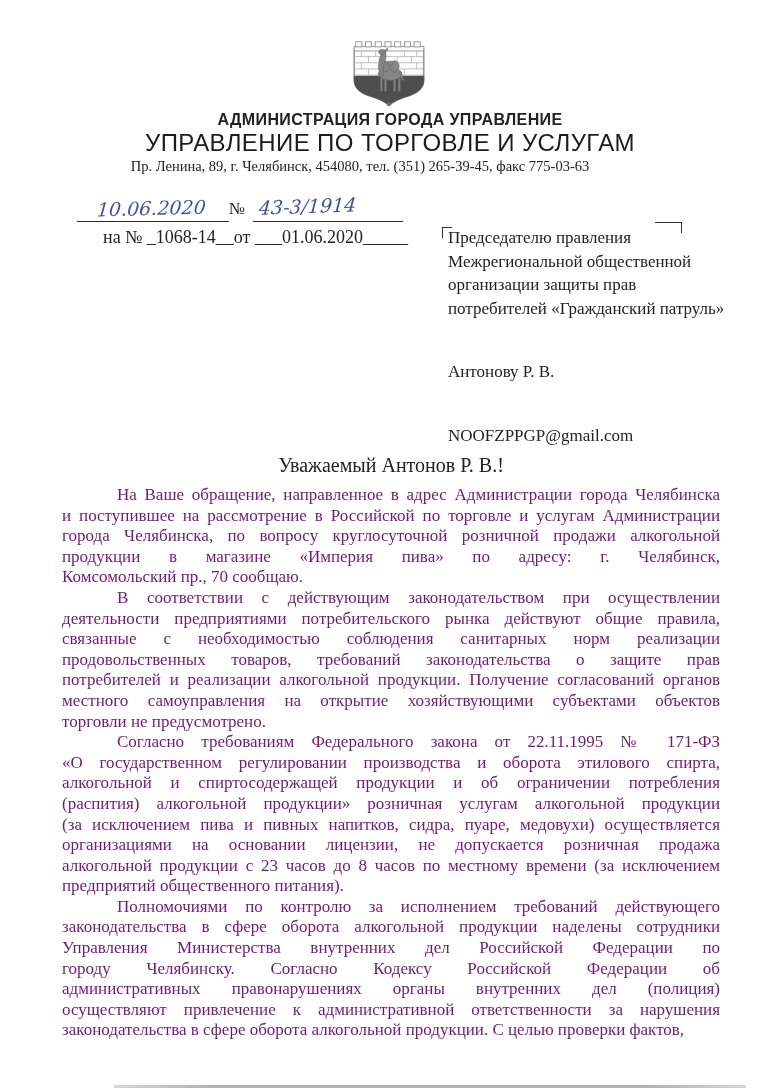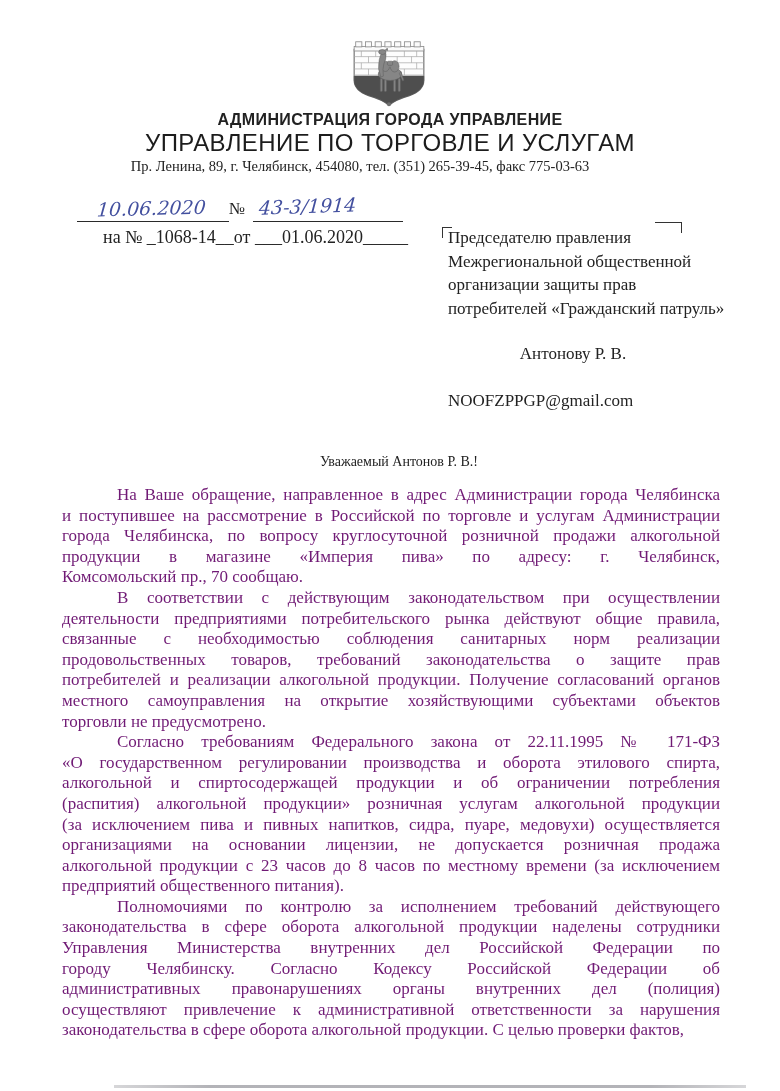--- a/index.html
+++ b/index.html
@@ -53,27 +53,27 @@
   .recipient{position:absolute;left:448px;top:226px;width:250px;font-size:17px;line-height:23.5px;color:#222;}
   .corner-mark-left{
     position:absolute;left:-6px;top:1px;width:9px;height:10px;
     border-left:1.3px solid #333;border-top:1.3px solid #333;
   }
   .corner-mark-right{
     position:absolute;left:207px;top:-4px;width:26px;height:10px;
     border-right:1.3px solid #333;border-top:1.3px solid #333;
   }
   .recipient .rline{white-space:nowrap;}
-  .recipient-name{margin-top:22px;text-align:center;}
-  .recipient-email{margin-top:23px;}
+  .recipient-name{margin-top:40px;}
+  .recipient-email{margin-top:40px;}
 
   
   .salutation{
-    position:absolute;left:70px;top:454px;width:658px;
-    text-align:center;font-size:14px;color:#222;
+    position:absolute;left:62px;top:454px;width:658px;
+    text-align:center;font-size:20px;color:#222;
   }
   .letter-body{
     position:absolute;left:62px;top:485px;width:658px;
     font-size:17px;color:#701a75;
   }
   .bline{
     line-height:20.6px;
     text-align:justify;
     text-align-last:justify;
     white-space:normal;

